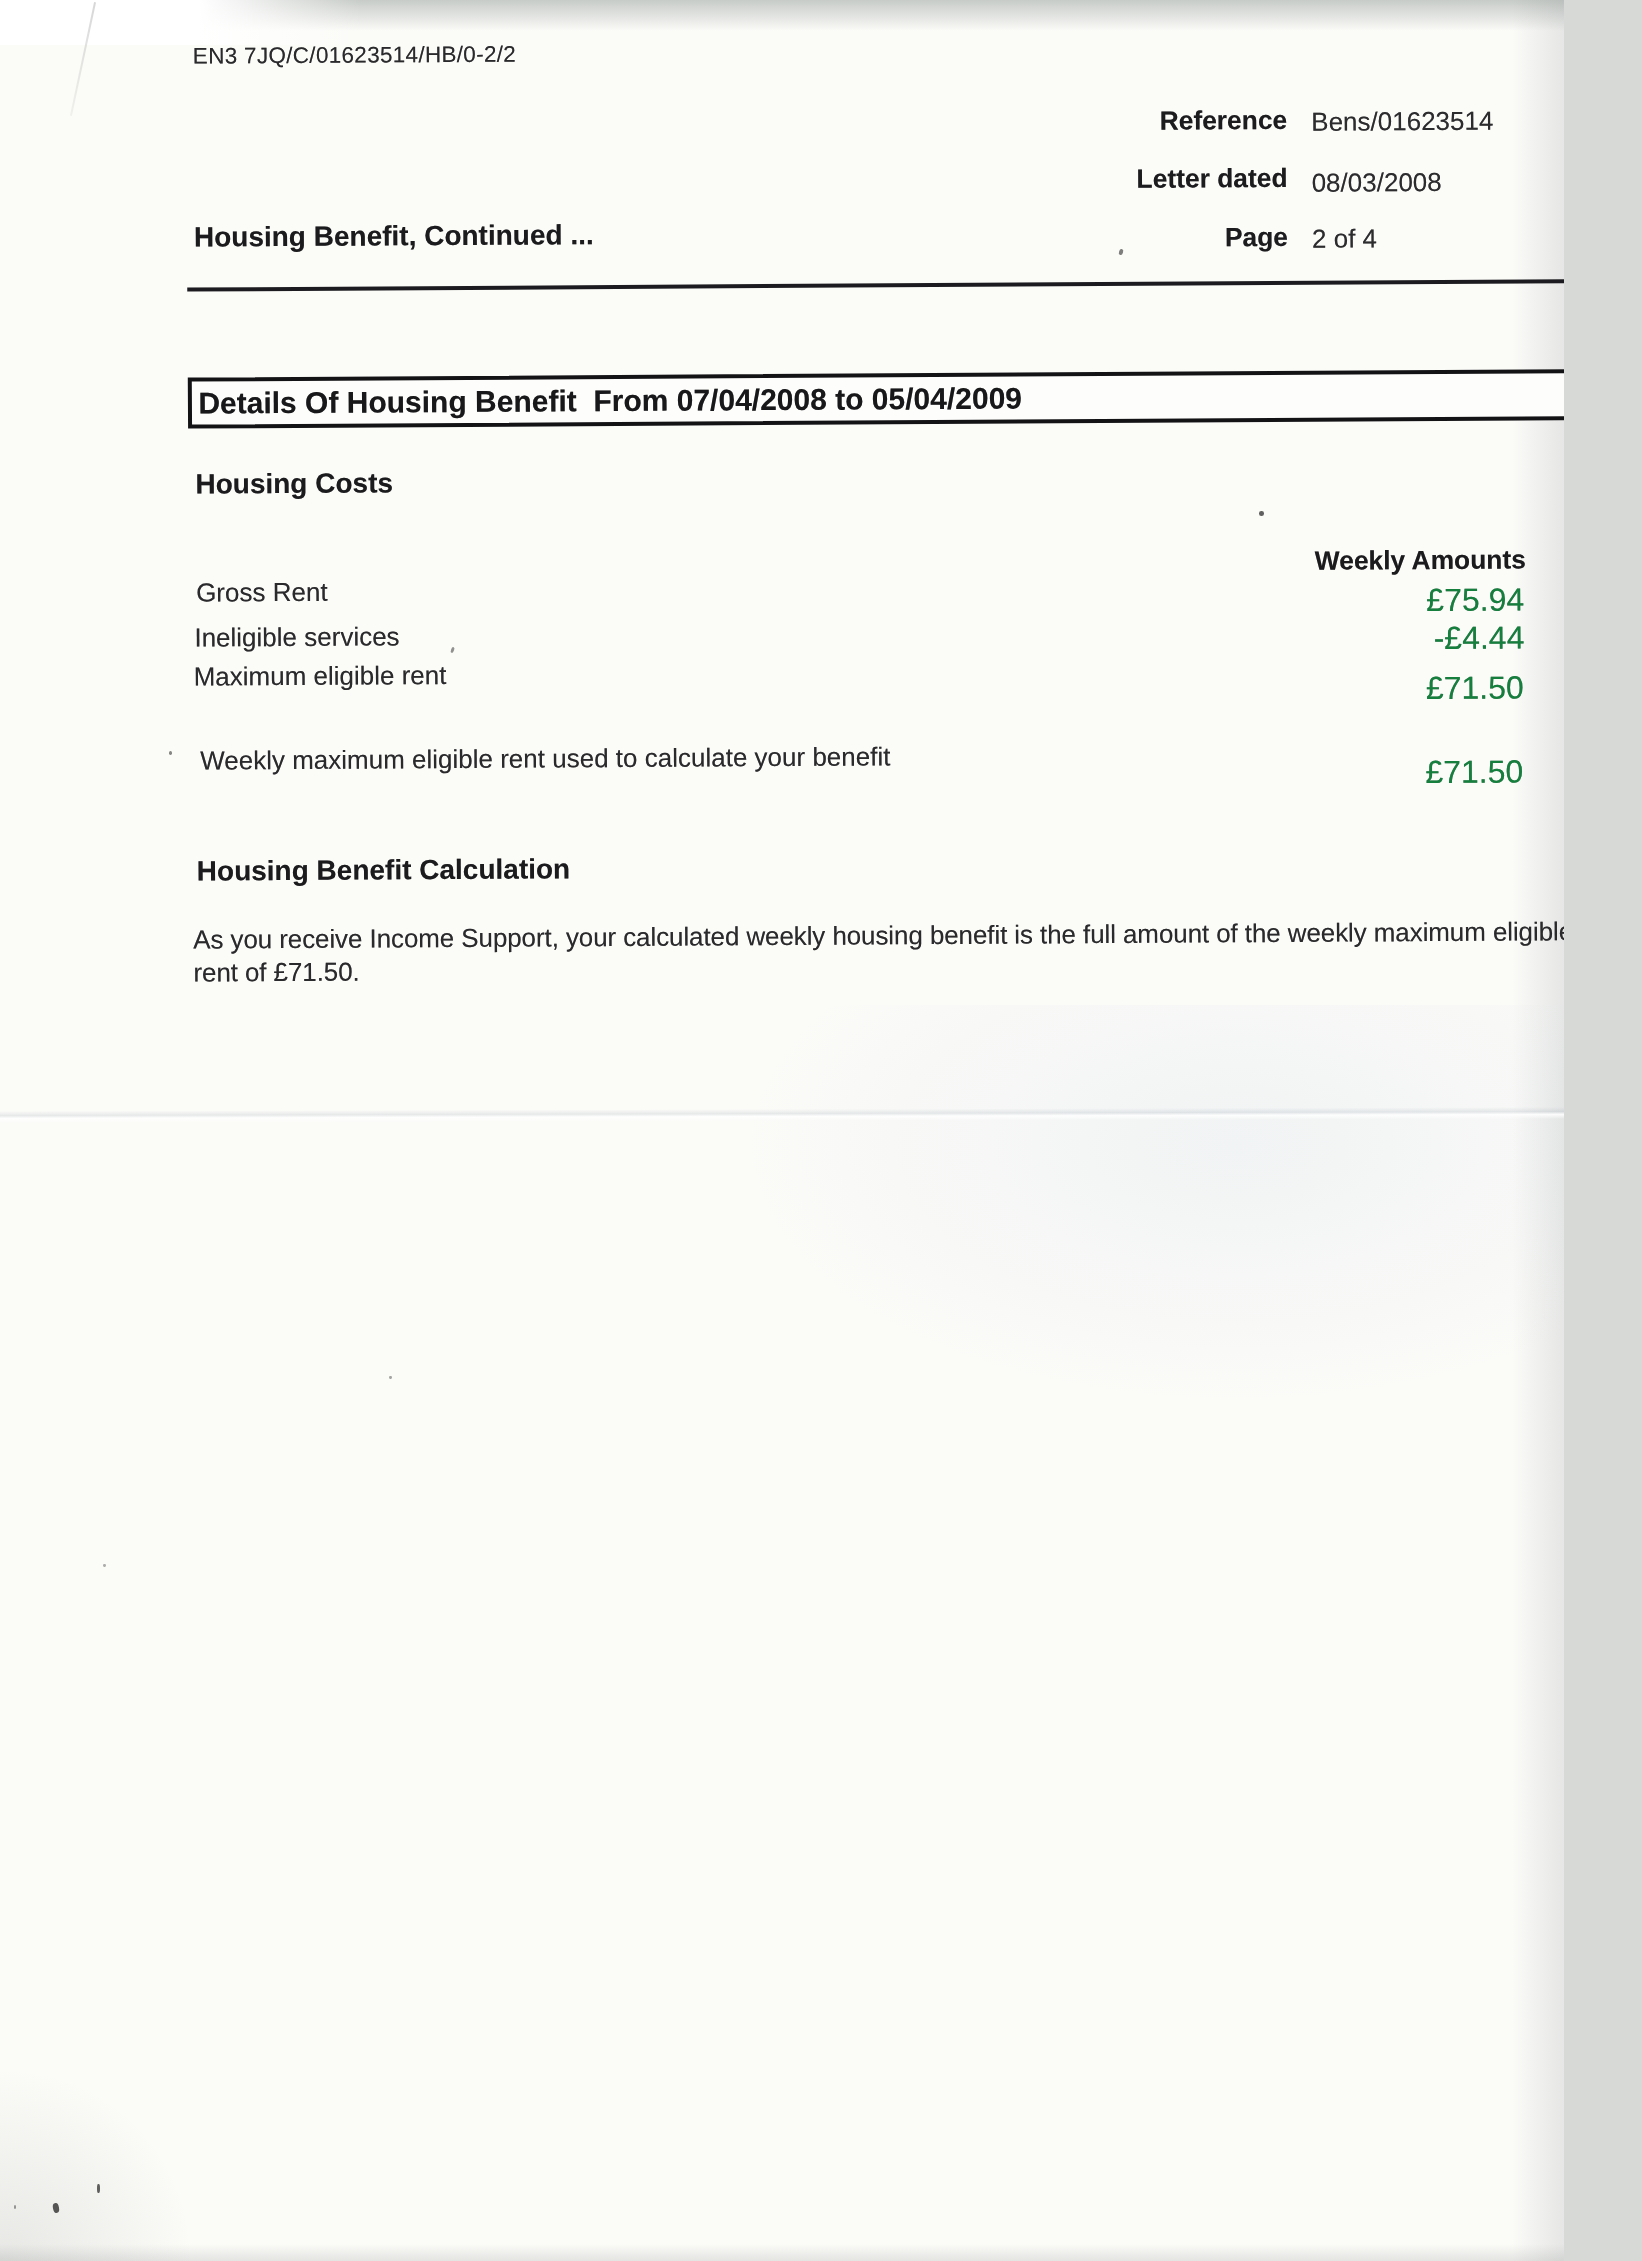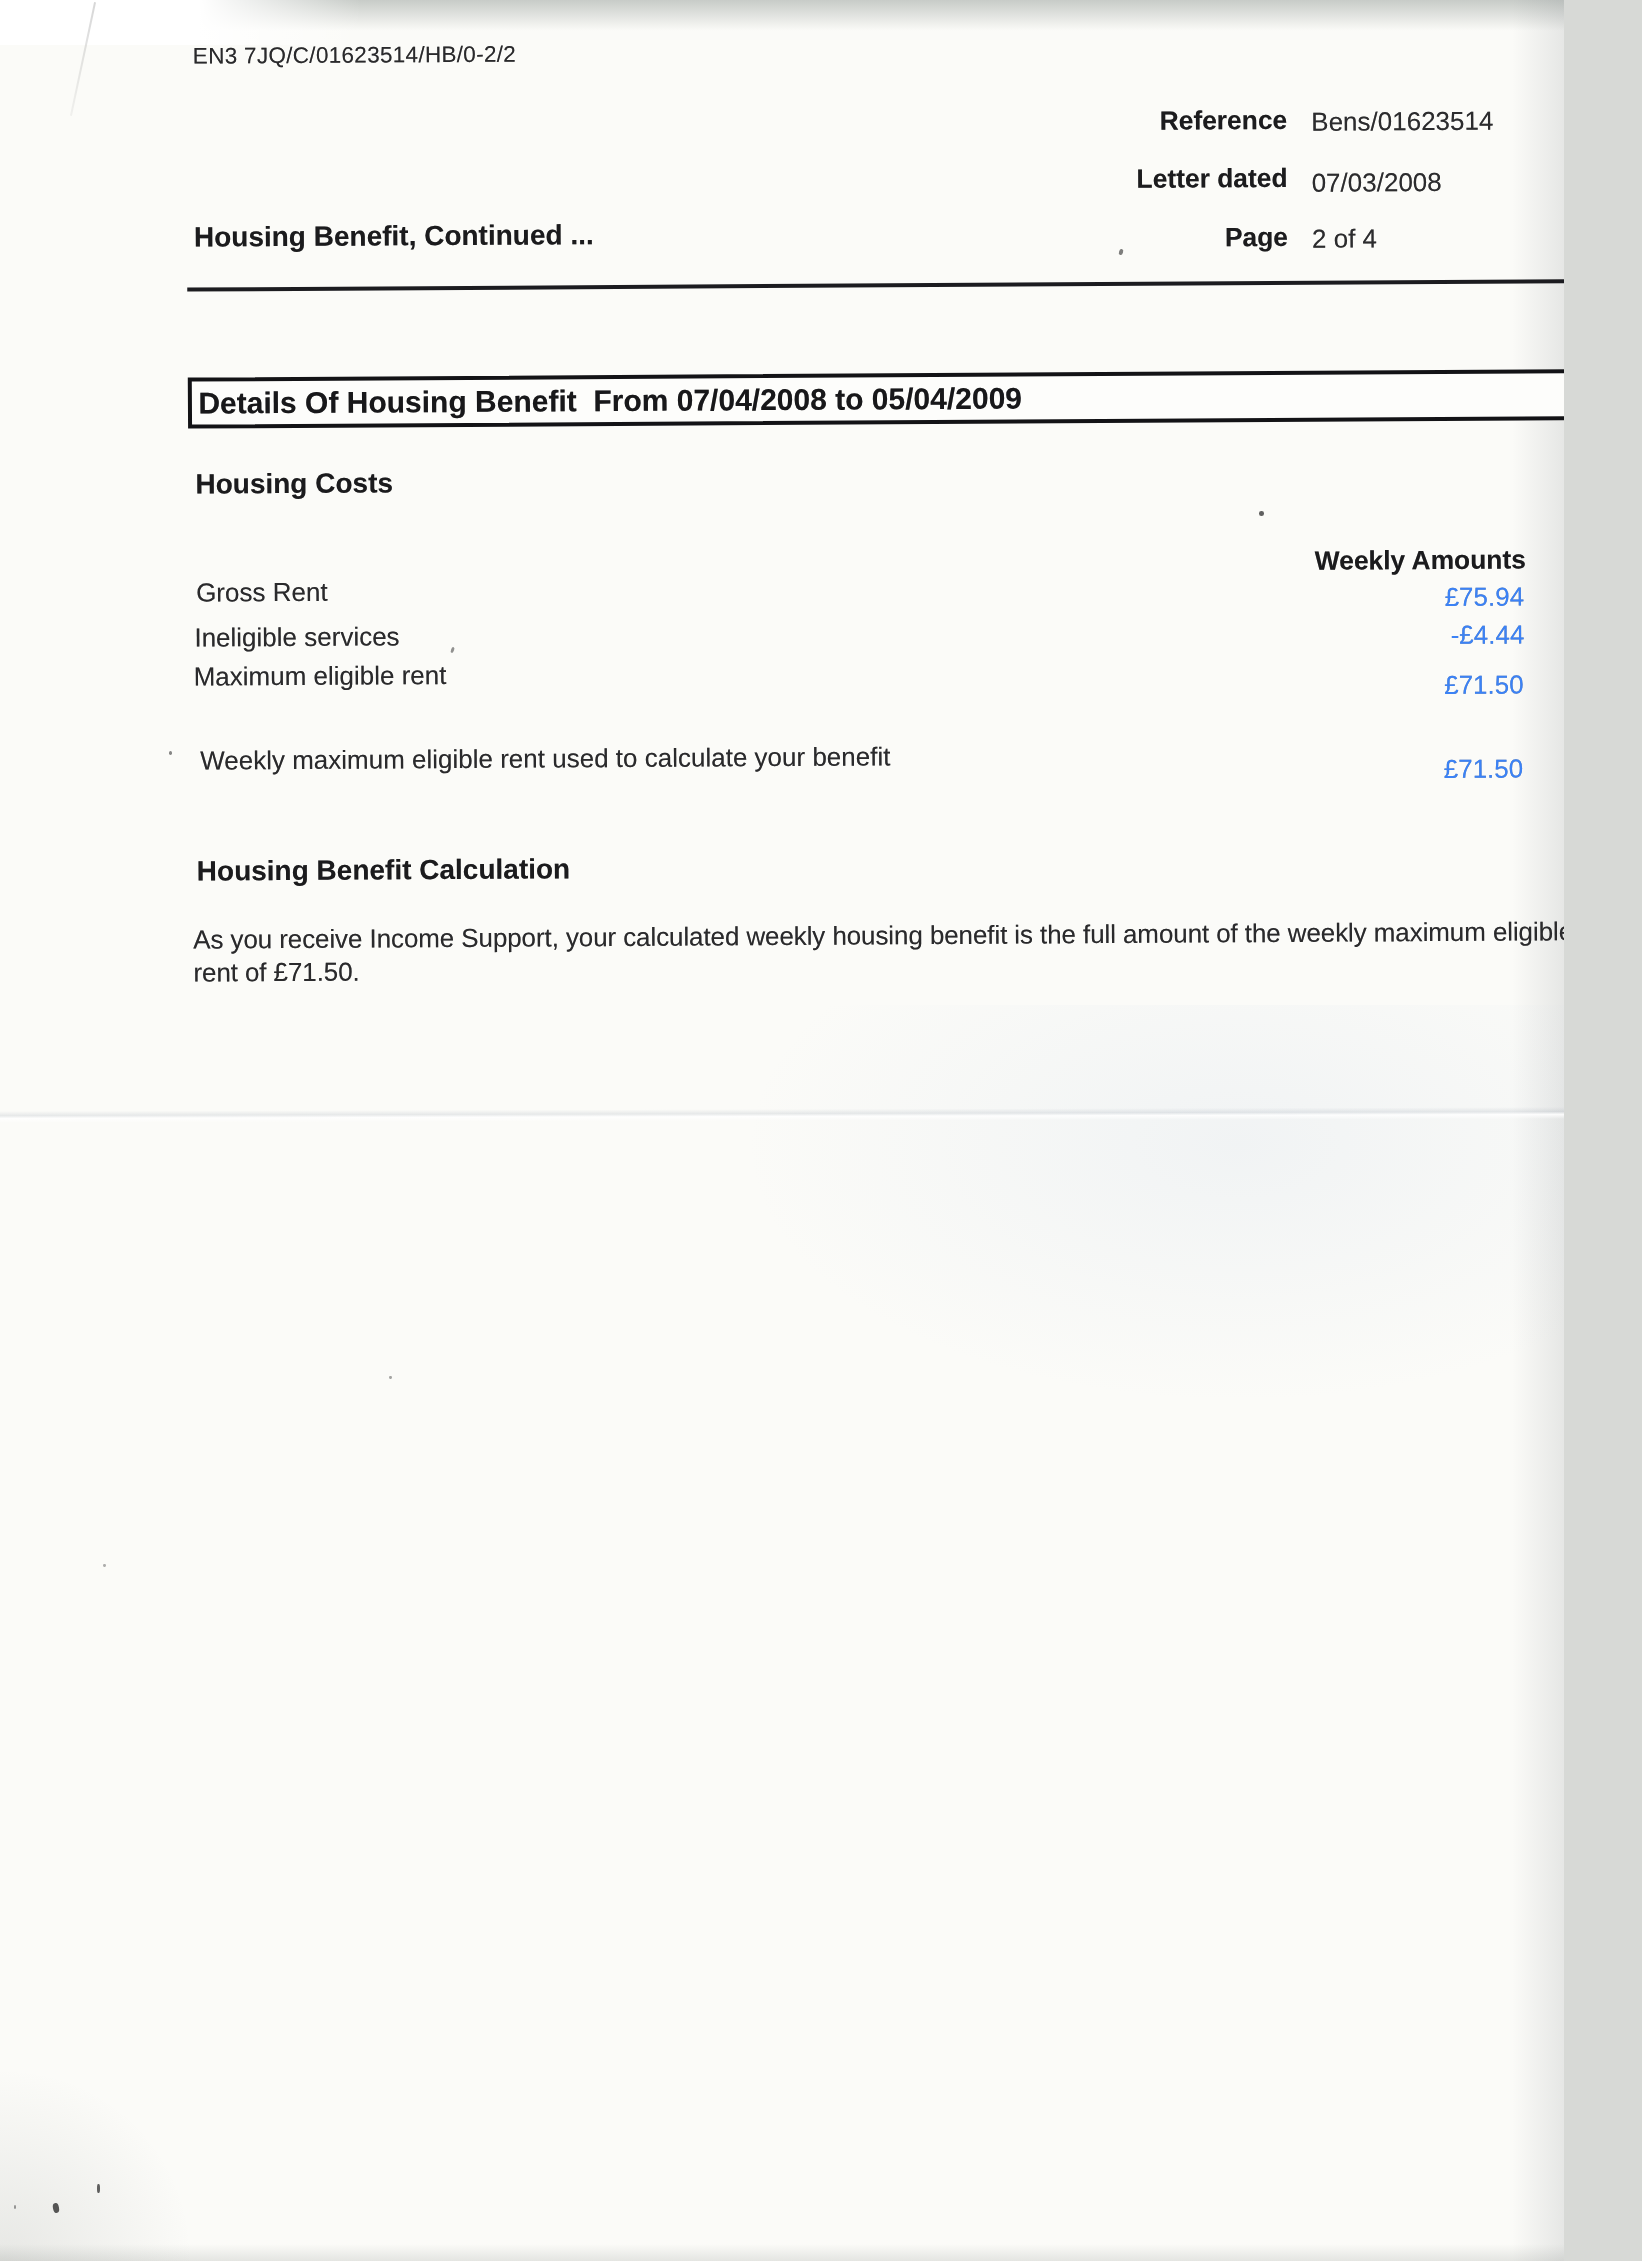--- a/index.html
+++ b/index.html
@@ -96,21 +96,21 @@
     background: #fdfdfb;
   }
   .details-box-title {
     font-size: 30px; font-weight: bold; color: #18181a;
     padding-left: 6.4px; white-space: pre;
   }
   .section-heading {
     position: absolute; font-size: 28px; font-weight: bold; color: #1b1b1d;
   }
   .costs-label { position: absolute; font-size: 26px; color: #2a2a2c; }
-  .amount { position: absolute; font-size: 26px; color: #3b82f6; text-align: right; }
+  .amount { position: absolute; font-size: 32px; color: #15803d; text-align: right; }
   .amounts-header {
     position: absolute; right: 36px; top: 549px;
     font-size: 26.4px; font-weight: bold; color: #1b1b1d;
   }
   .calc-body {
     position: absolute; left: 193px; top: 920px; width: 1385px;
     font-size: 26px; line-height: 33px; color: #2a2a2c; letter-spacing: -0.1px;
   }
 </style>
 </head>
@@ -128,21 +128,21 @@
   <div class="diag-crease"></div>
 
   <div class="content">
 
     <div class="code-line">EN3 7JQ/C/01623514/HB/0-2/2</div>
 
     <div class="meta-label" style="top:108px">Reference</div>
     <div class="meta-value" style="top:110px">Bens/01623514</div>
 
     <div class="meta-label" style="top:166px">Letter dated</div>
-    <div class="meta-value" style="top:171px">07/03/2008</div>
+    <div class="meta-value" style="top:171px">08/03/2008</div>
 
     <div class="meta-label" style="top:225px">Page</div>
     <div class="meta-value" style="top:227px">2 of 4</div>
 
     <div class="continued-heading">Housing Benefit, Continued ...</div>
 
     <div class="rule"></div>
 
     <div class="details-box">
       <span class="details-box-title">Details Of Housing Benefit  From 07/04/2008 to 05/04/2009</span>

